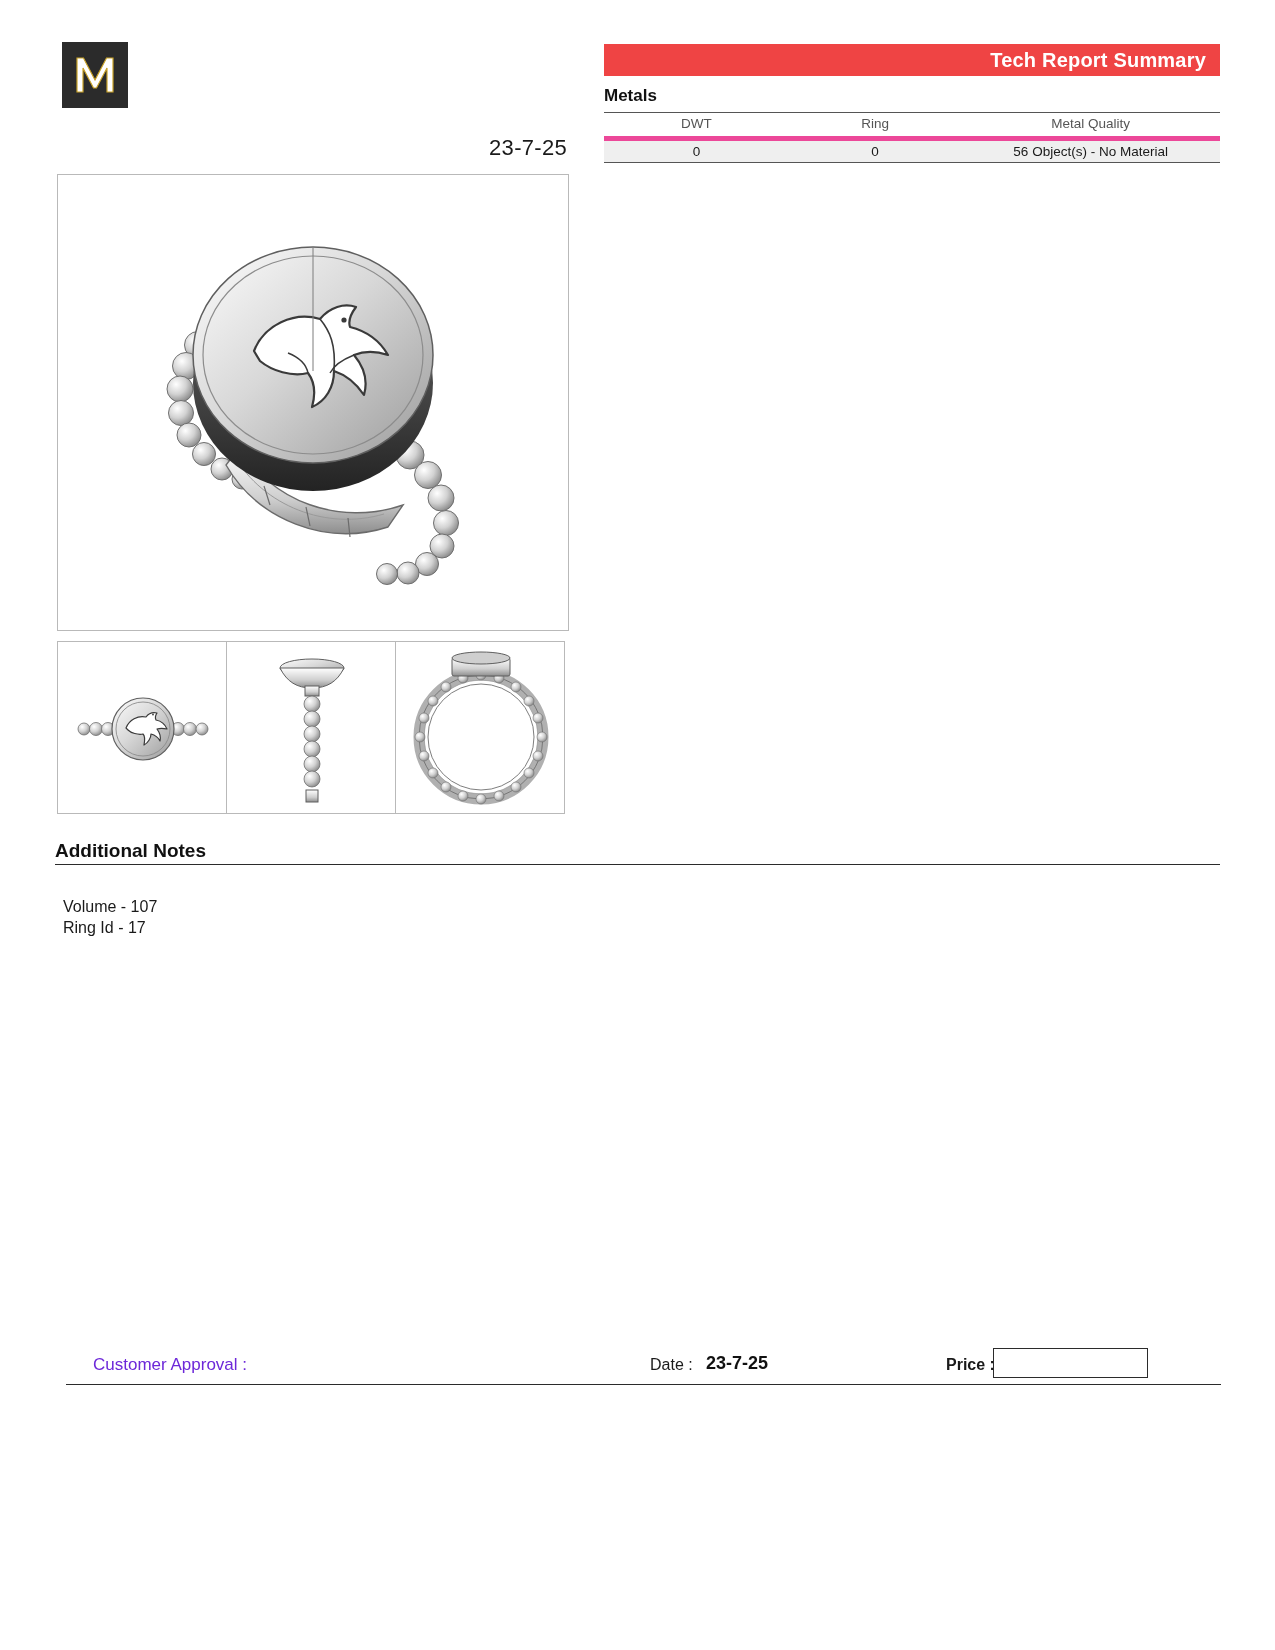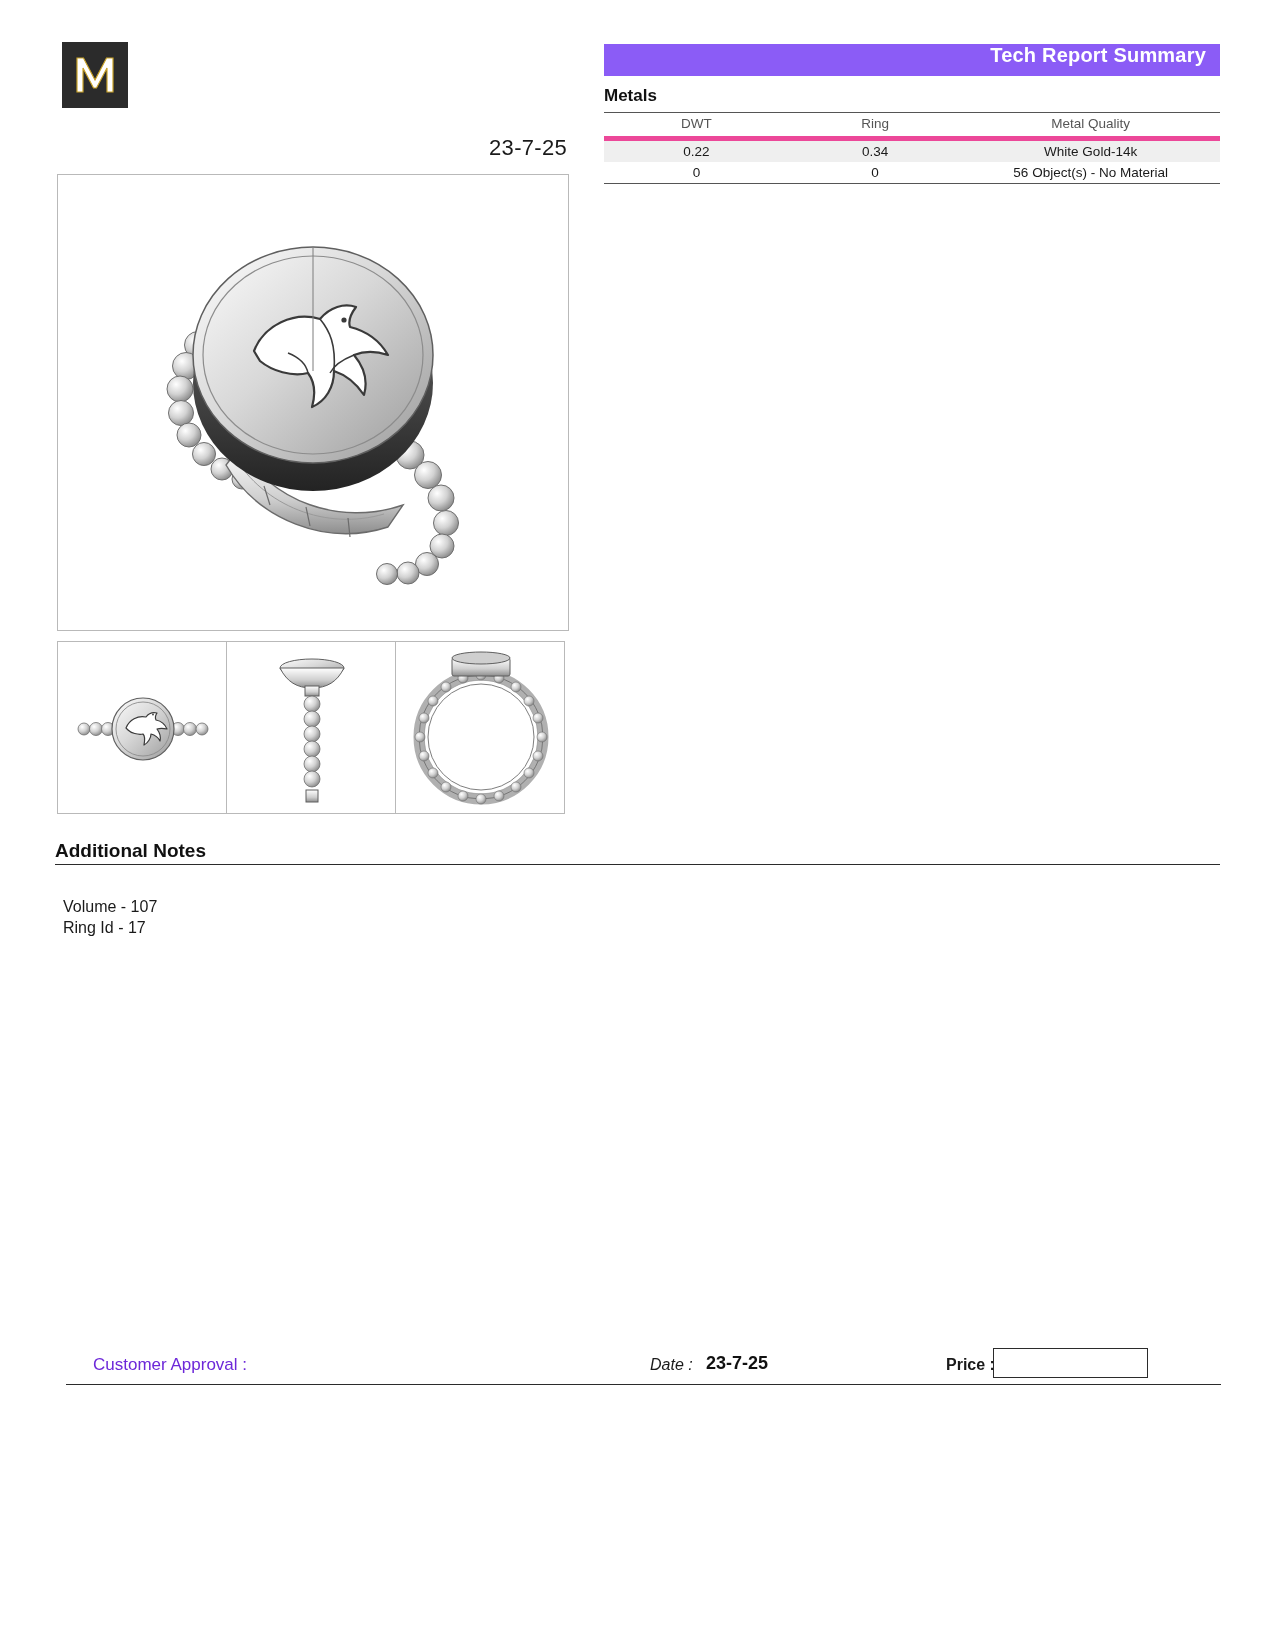--- a/index.html
+++ b/index.html
@@ -102,26 +102,26 @@
   }
   .notes-body div { white-space: pre; }
 
   
   .tech-header {
     position: absolute;
     left: 604px;
     top: 44px;
     width: 616px;
     height: 32px;
-    background: #8b5cf6;
+    background: #ef4444;
     color: #ffffff;
     font-size: 20px;
     font-weight: bold;
     display: flex;
-    align-items: flex-start;
+    align-items: center;
     justify-content: flex-end;
     padding-right: 14px;
     box-sizing: border-box;
     letter-spacing: 0.2px;
   }
   .metals-title {
     position: absolute;
     left: 604px;
     top: 86px;
     font-size: 17px;
@@ -171,21 +171,20 @@
     font-size: 17px;
     color: #6d28d9;
     margin-left: 27px;
   }
   .date-label {
     position: absolute;
     left: 650px;
     top: 1356px;
     font-size: 16px;
     color: #1a1a1a;
-    font-style: italic;
   }
   .date-value {
     position: absolute;
     left: 706px;
     top: 1353px;
     font-size: 18px;
     font-weight: bold;
     color: #111;
   }
   .price-label {
@@ -395,25 +394,20 @@
     </colgroup>
   <thead>
     <tr>
       <th>DWT</th>
       <th>Ring</th>
       <th>Metal Quality</th>
     </tr>
   </thead>
   <tbody>
     <tr>
-      <td>0.22</td>
-      <td>0.34</td>
-      <td>White Gold-14k</td>
-    </tr>
-    <tr>
       <td>0</td>
       <td>0</td>
       <td>56 Object(s) - No Material</td>
     </tr>
   </tbody>
 </table>
 
 <div class="cust-approval">Customer Approval :</div>
 <div class="footer-rule"></div>
 <div class="date-label">Date :</div>

